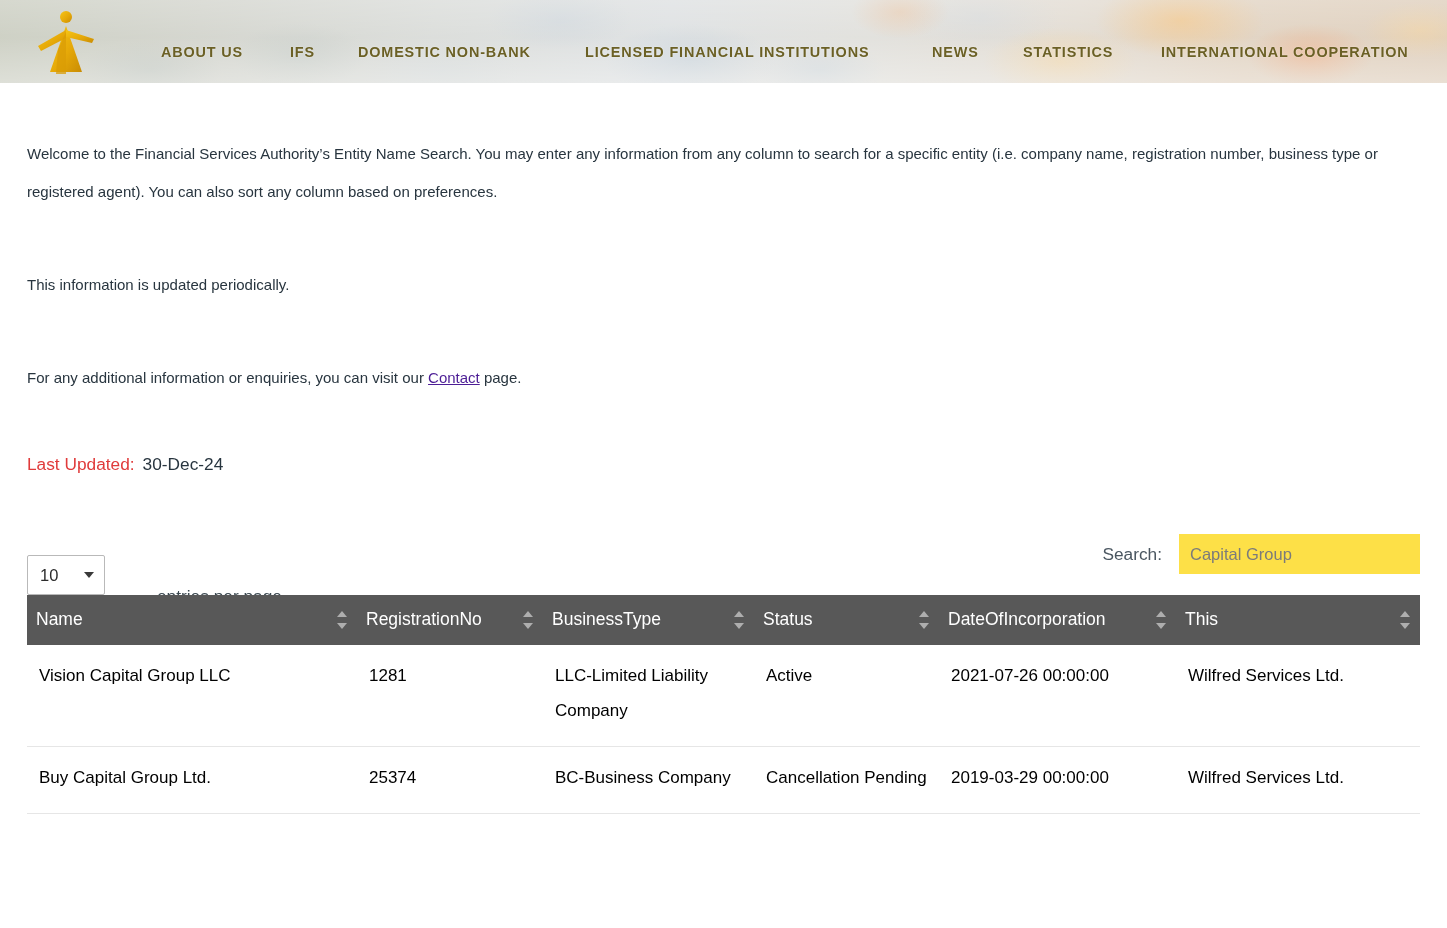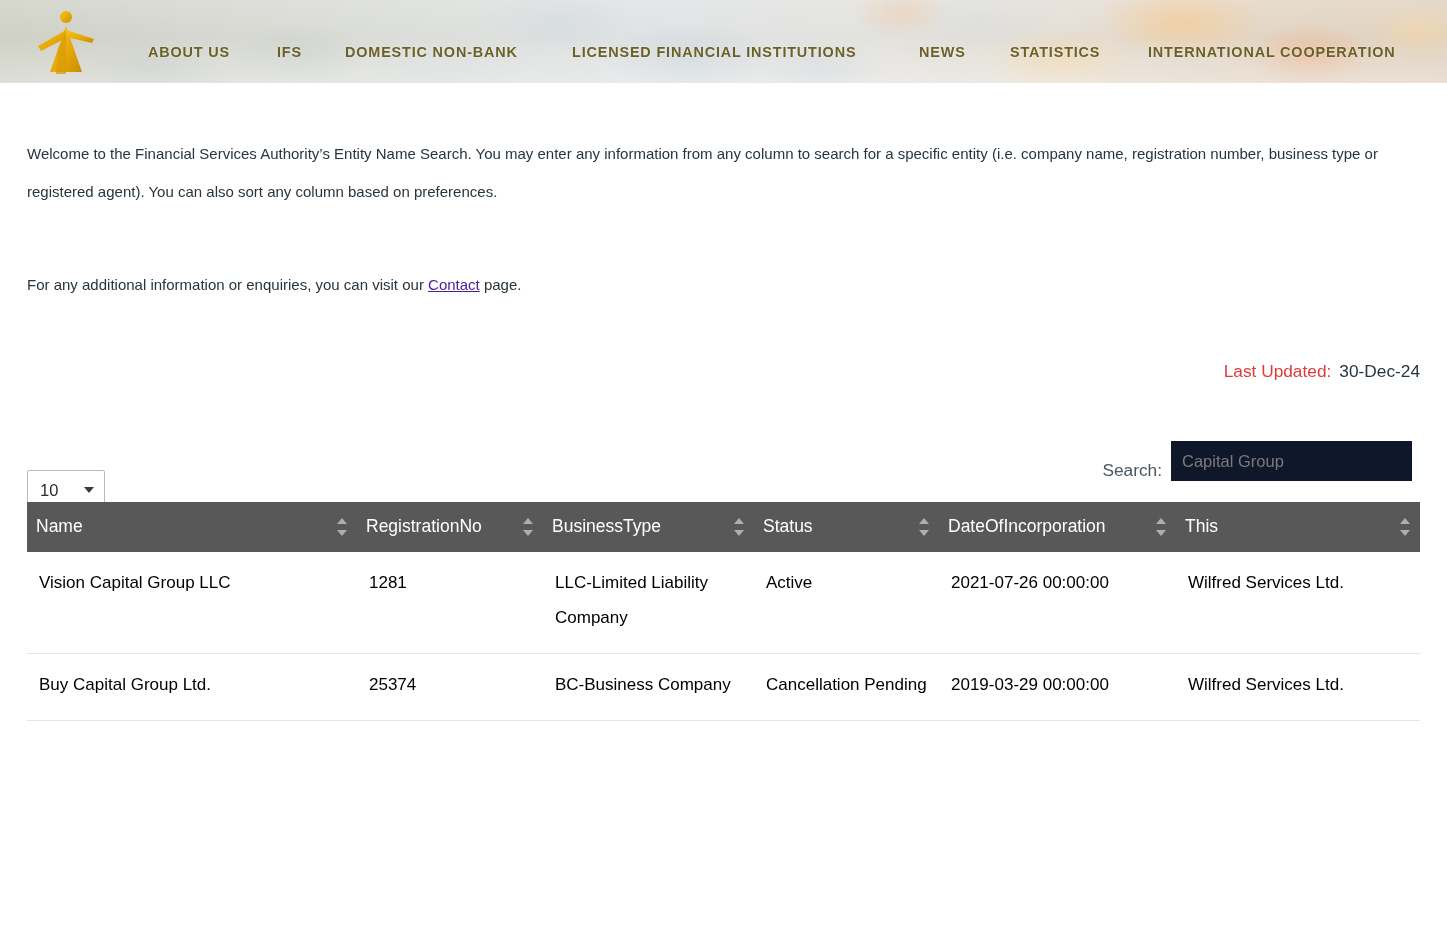--- a/index.html
+++ b/index.html
@@ -53,21 +53,21 @@
   }
 
   .logo {
     position: absolute;
     left: 36px; top: 6px;
     width: 64px; height: 72px;
   }
 
   .nav {
     position: absolute;
-    left: 148px; top: 0;
+    left: 161px; top: 0;
     height: 103px;
     display: flex;
     align-items: center;
     gap: 0;
   }
   .nav-item {
     color: #6b6025;
     font-family: "Liberation Sans Narrow", "Liberation Sans", sans-serif;
     font-size: 15.5px;
     font-weight: 700;
@@ -97,32 +97,32 @@
   .para-1 { margin-top: 52px; }
   .para-2 { margin-top: 55px; }
   .para-3 { margin-top: 55px; }
 
   .inline-link {
     color: #4c1d95;
     text-decoration: underline;
     cursor: pointer;
   }
 
-  .last-updated { margin-top: 55px; font-size: 17.3px; line-height: 24px; text-align: right; }
+  .last-updated { margin-top: 55px; font-size: 17.3px; line-height: 24px; }
   .lu-label { color: #e03b3b; }
   .lu-value { color: #28353f; margin-left: 8px; }
 
   
   .controls {
     margin-top: 58px;
     position: relative;
     height: 42px;
   }
   .length-wrap {
-    position: absolute; left: 0; top: 16px;
+    position: absolute; left: 0; top: 8px;
     display: flex; align-items: center; gap: 40px;
   }
   .length-select {
     appearance: none;
     -webkit-appearance: none;
     width: 78px; height: 40px;
     border: 1px solid #b9b9b9;
     border-radius: 2px;
     background: #ffffff;
     color: #2c2c2c;
@@ -142,31 +142,31 @@
     pointer-events: none;
   }
   .length-text {
     margin-left: 12px;
     color: #3d4a52;
     font-size: 17.3px;
     margin-top: 44px;
   }
 
   .search-wrap {
-    position: absolute; right: 8px; top: 0;
-    display: flex; align-items: flex-end;
+    position: absolute; right: 0; top: 0;
+    display: flex; align-items: center; gap: 8px;
   }
   .search-label {
     color: #4a5660;
     font-size: 17.3px;
     margin-right: 9px;
   }
   .search-input {
     width: 241px; height: 40px;
-    background: #0f172a;
+    background: #fde047;
     border: none;
     outline: none;
     padding: 2px 11px;
     font-family: "Liberation Sans", sans-serif;
     font-size: 16.5px;
     color: #7b7b7b;
   }
   .search-input::placeholder { color: #7b7b7b; }
 
   
@@ -266,20 +266,21 @@
 
     </nav>
 
   </div>
 </div>
 
 <div class="page">
 
   <p class="para para-1">Welcome to the Financial Services Authority’s Entity Name Search. You may enter any information from any column to search for a specific entity (i.e. company name, registration number, business type or registered agent). You can also sort any column based on preferences.</p>
 
+  <p class="para para-2">This information is updated periodically.</p>
 
   <p class="para para-3"><span>For any additional information or enquiries, you can visit our </span><a class="inline-link" href="#">Contact</a><span> page.</span></p>
 
   <div class="last-updated">
     <span class="lu-label">Last Updated:</span><span class="lu-value">30-Dec-24</span>
   </div>
 
   <div class="controls">
 
     <div class="length-wrap">

